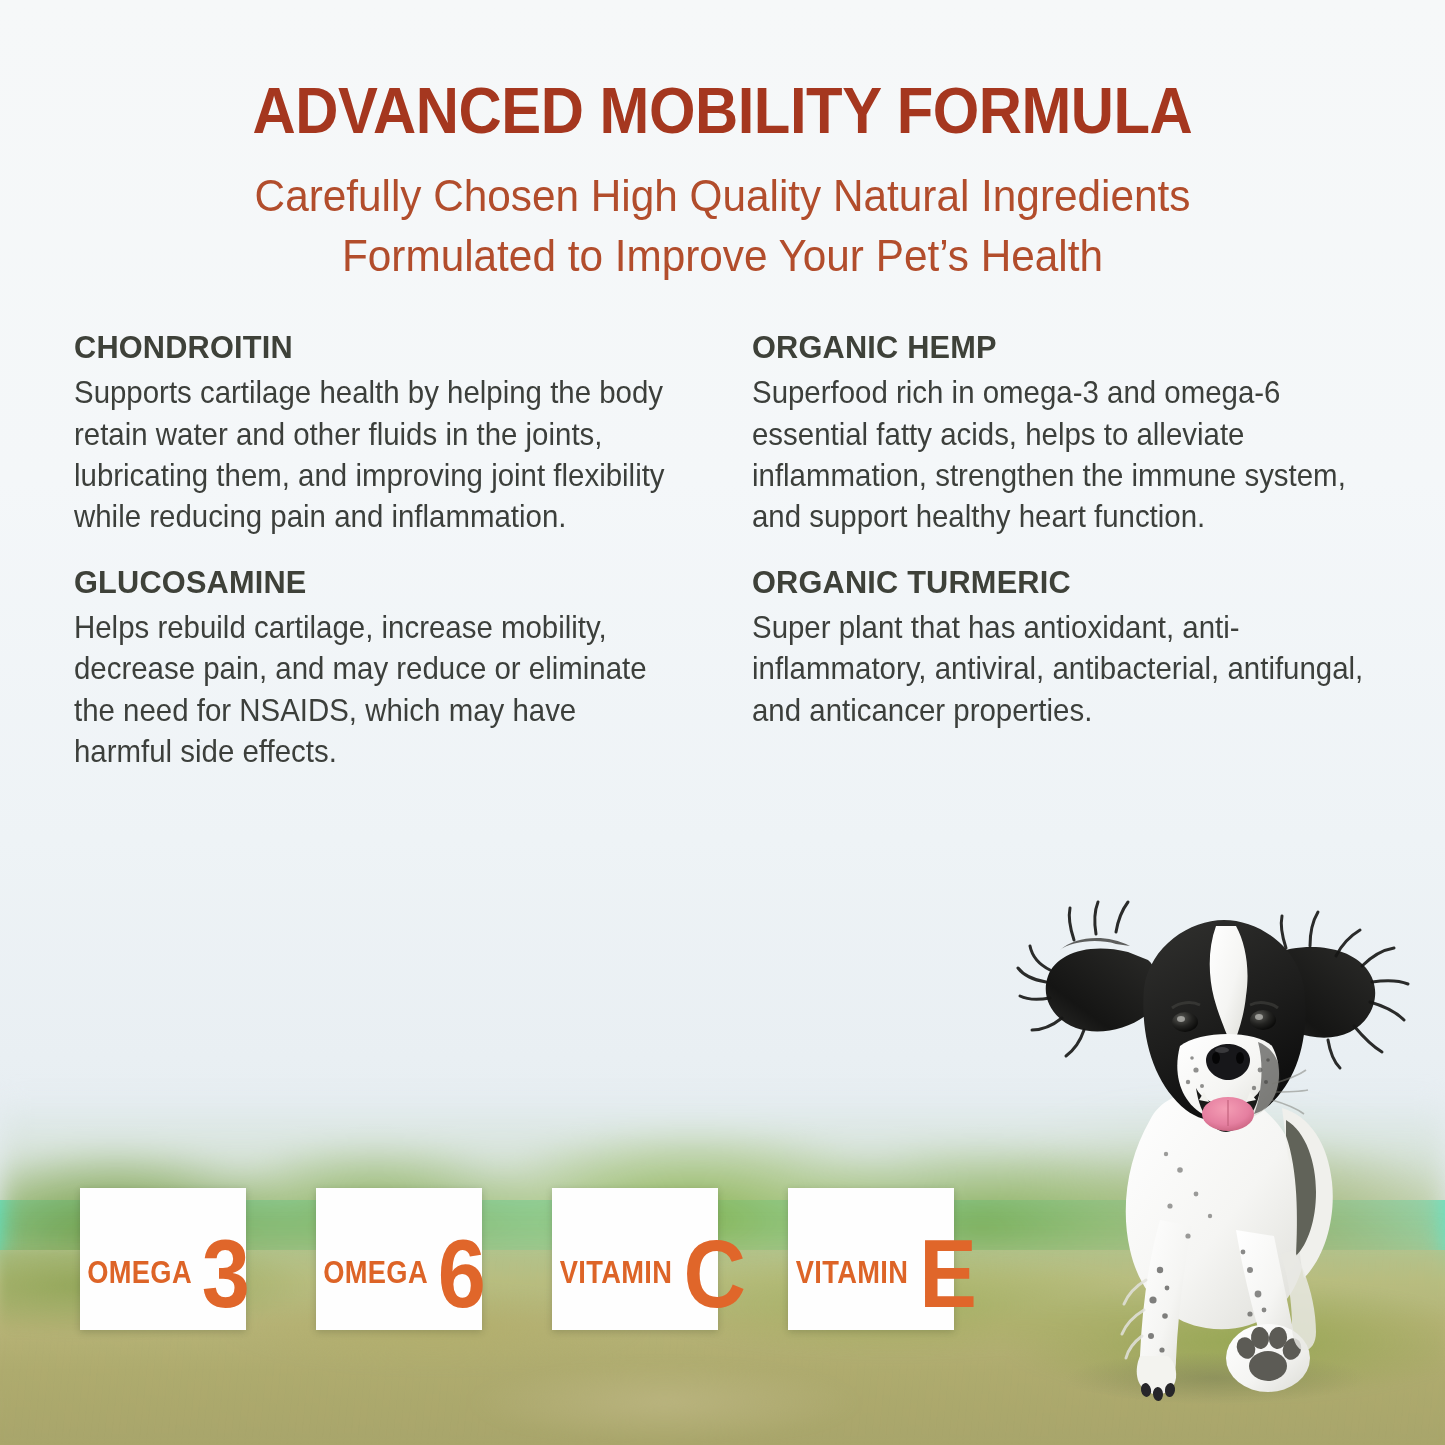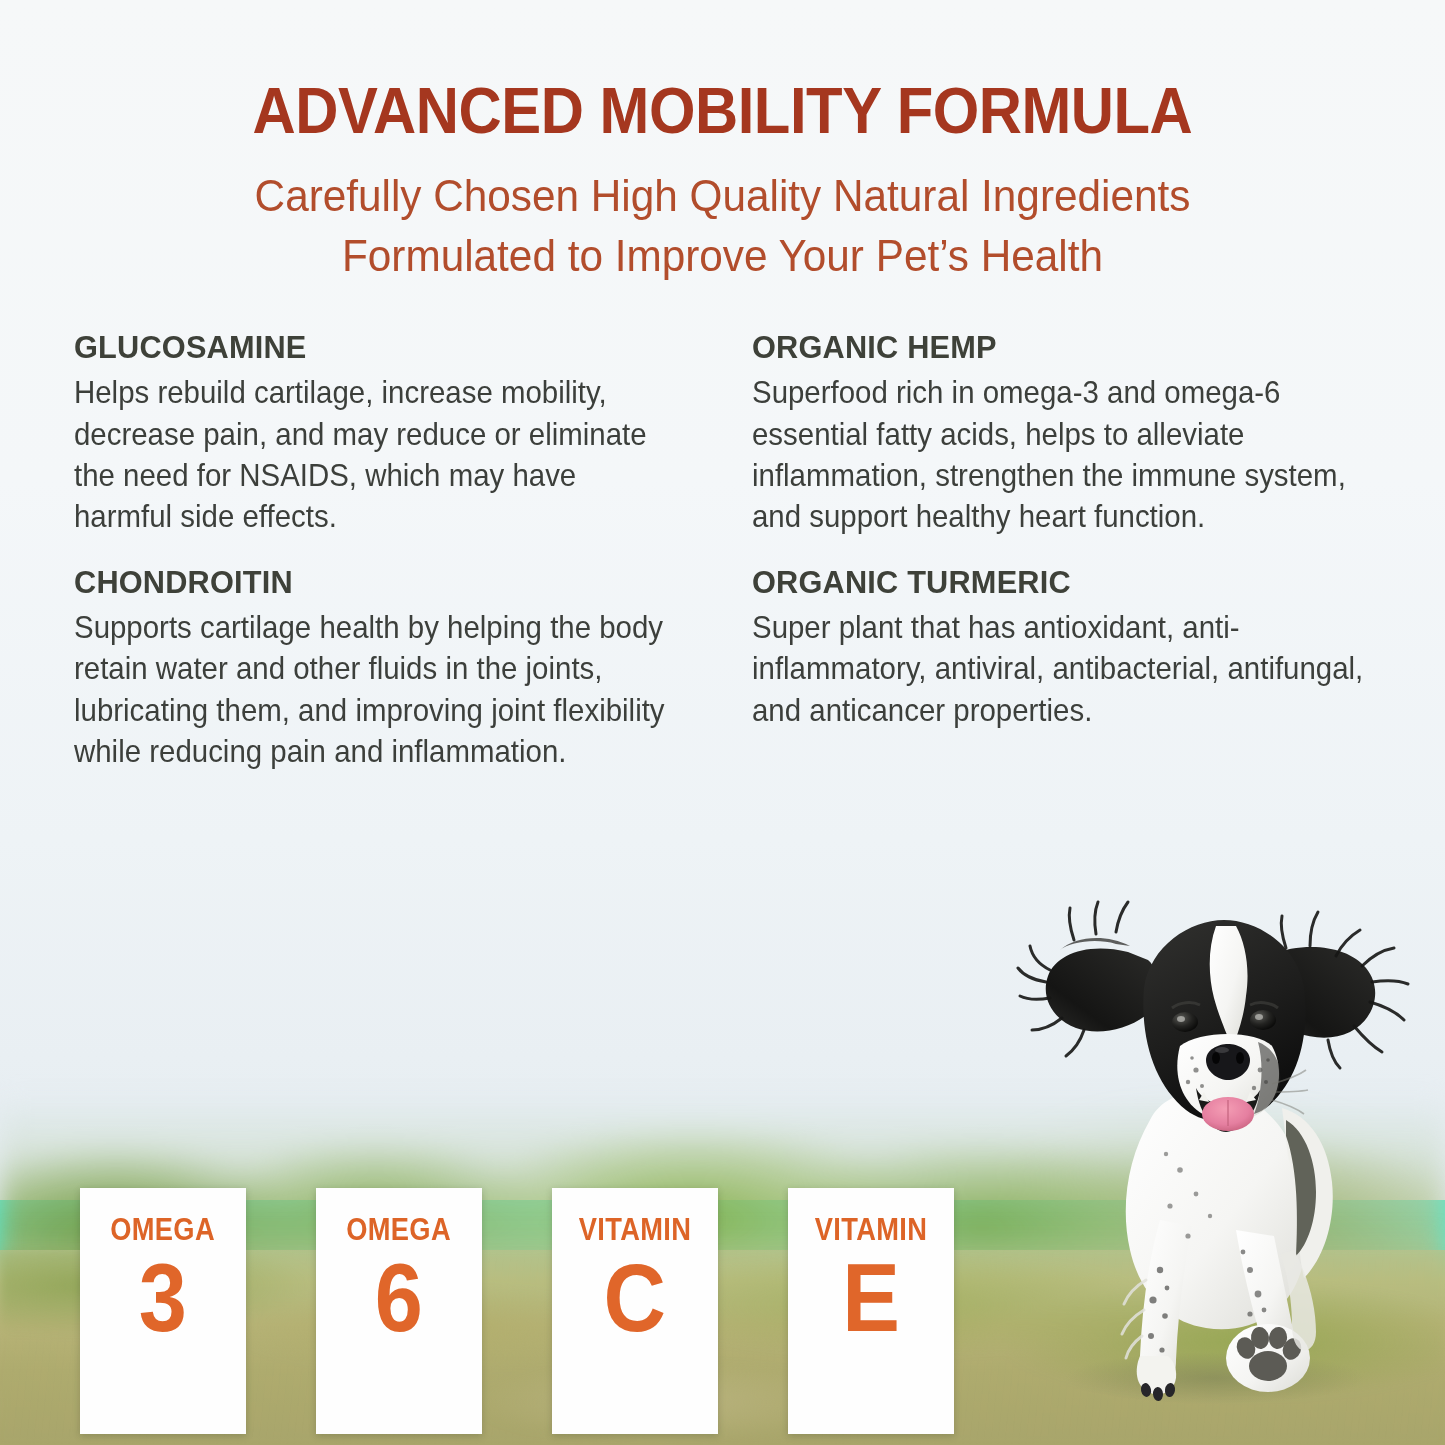--- a/index.html
+++ b/index.html
@@ -169,25 +169,25 @@
   .badges {
     position: absolute;
     left: 80px;
     top: 1188px;
     display: flex;
     gap: 70px;
     z-index: 6;
   }
   .badge {
     width: 166px;
-    height: 246px;
+    height: 142px;
     background: #fefefe;
     box-shadow: 0 2px 7px rgba(40,50,30,0.22);
     display: flex;
-    flex-direction: column;
+    flex-direction: row;
     align-items: center;
     justify-content: flex-start;
     padding-top: 26px;
   }
   .badge-label {
     font-size: 31px;
     font-weight: bold;
     color: #dd6427;
     letter-spacing: 0.4px;
     font-family: "Liberation Sans Narrow", "Liberation Sans", sans-serif;
@@ -392,27 +392,27 @@
     <div class="subhead">
       <div>Carefully Chosen High Quality Natural Ingredients</div>
       <div>Formulated to Improve Your Pet’s Health</div>
     </div>
 
     <div class="columns">
 
       <div class="col left">
 
         <div class="ing">
+          <div class="ing-title">CHONDROITIN</div>
+          <div class="ing-body">Supports cartilage health by helping the body retain water and other fluids in the joints, lubricating them, and improving joint flexibility while reducing pain and inflammation.</div>
+        </div>
+
+        <div class="ing">
           <div class="ing-title">GLUCOSAMINE</div>
           <div class="ing-body">Helps rebuild cartilage, increase mobility, decrease pain, and may reduce or eliminate the need for NSAIDS, which may have harmful side effects.</div>
-        </div>
-
-        <div class="ing">
-          <div class="ing-title">CHONDROITIN</div>
-          <div class="ing-body">Supports cartilage health by helping the body retain water and other fluids in the joints, lubricating them, and improving joint flexibility while reducing pain and inflammation.</div>
         </div>
 
 
       </div>
 
       <div class="col right">
 
         <div class="ing">
           <div class="ing-title">ORGANIC HEMP</div>
           <div class="ing-body">Superfood rich in omega-3 and omega-6 essential fatty acids, helps to alleviate inflammation, strengthen the immune system, and support healthy heart function.</div>

